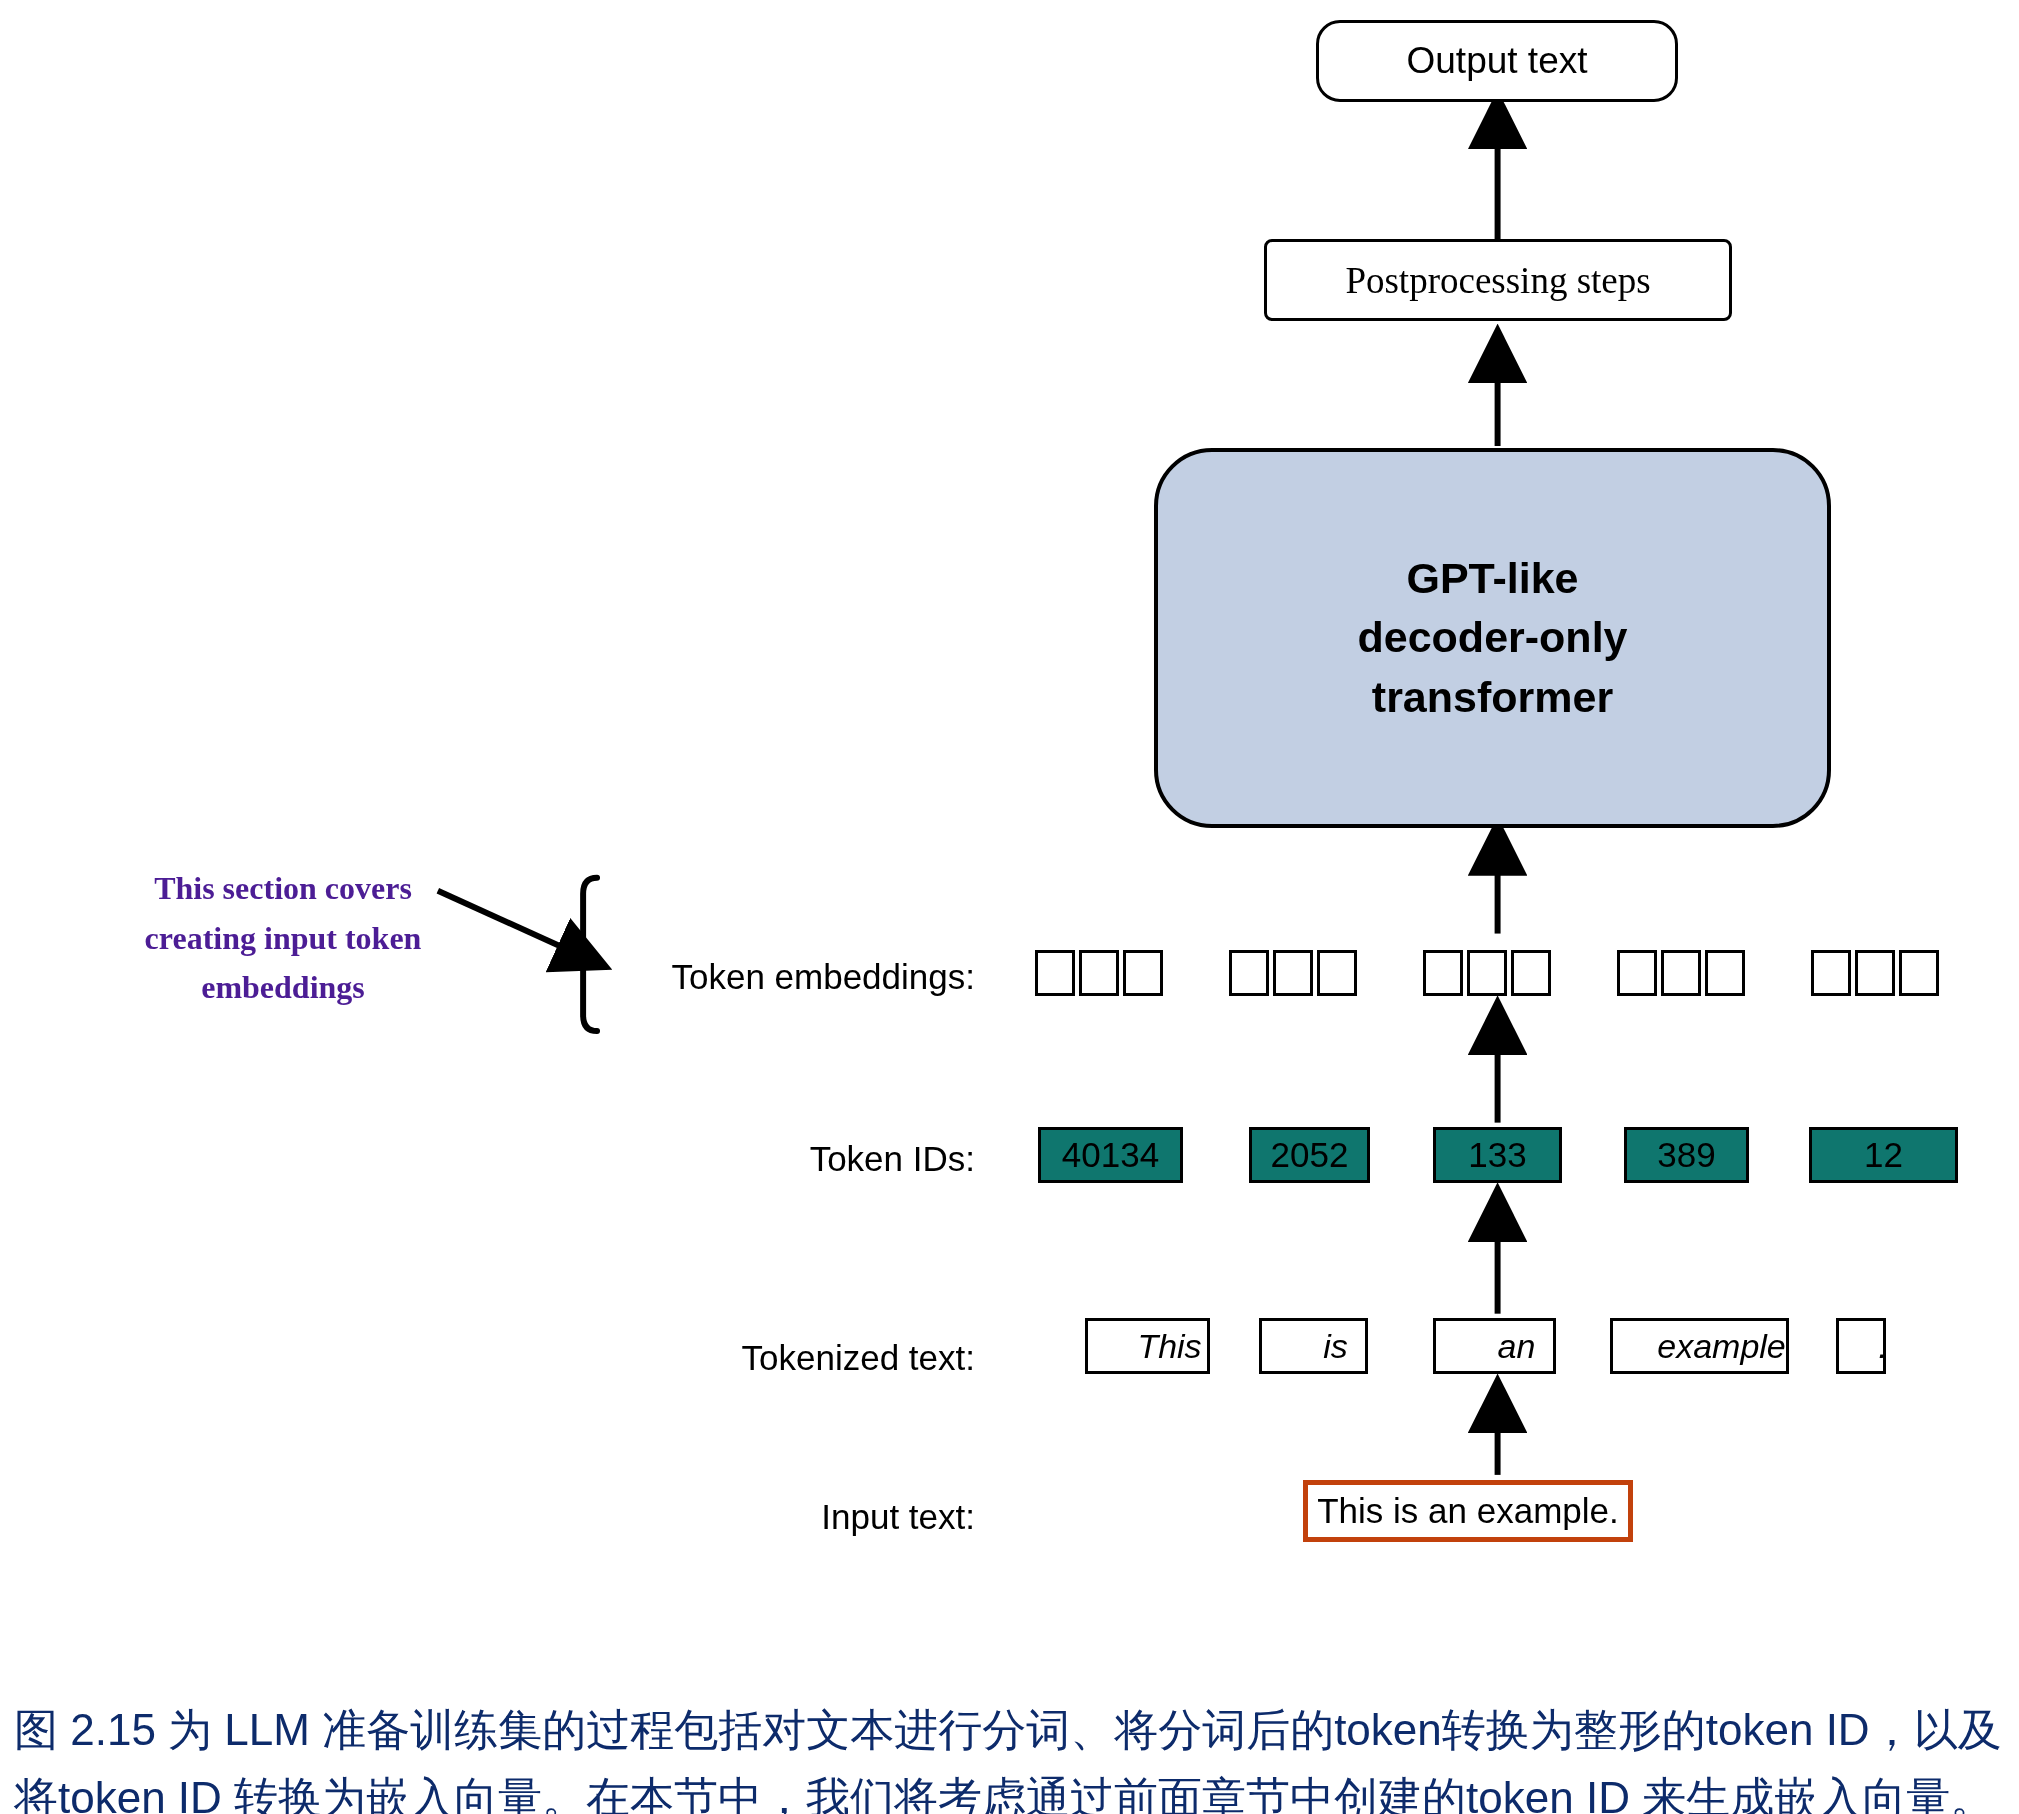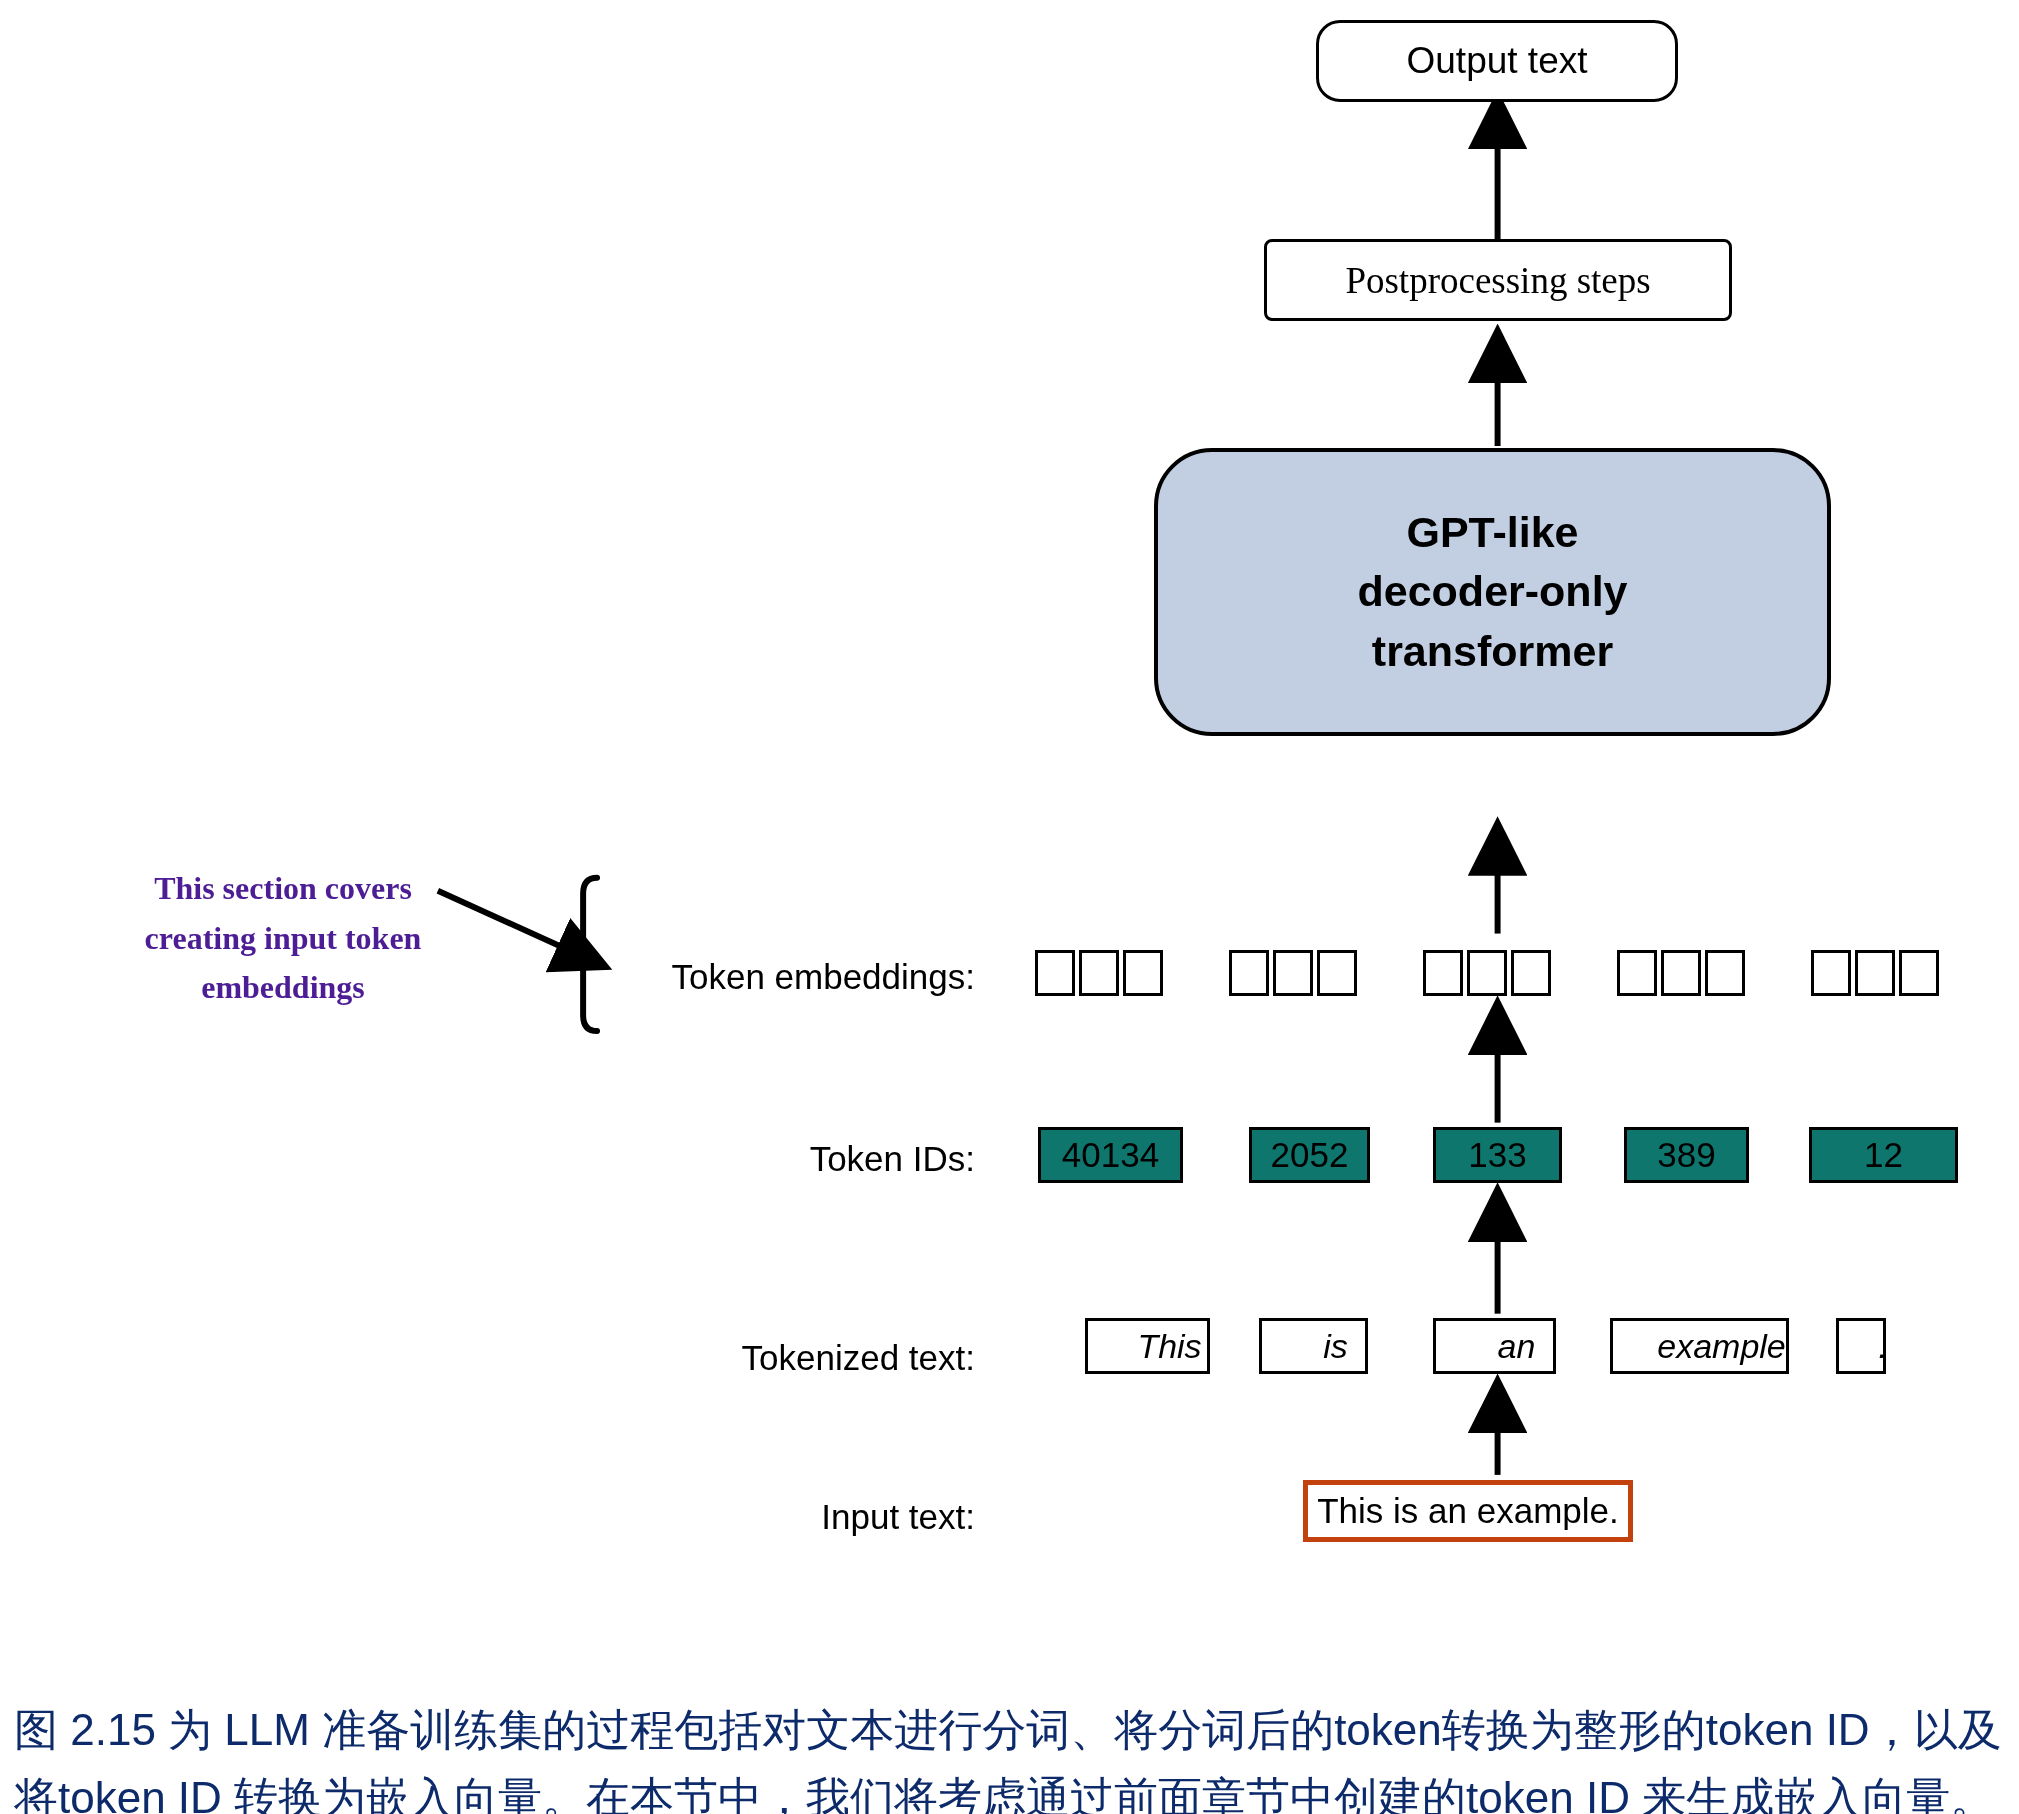--- a/index.html
+++ b/index.html
@@ -49,21 +49,21 @@
     width: 468px;
     height: 82px;
     border-radius: 8px;
     font-size: 37px;
     font-family: Liberation Serif, serif;
   }
   .box-transformer {
     left: 1154px;
     top: 448px;
     width: 677px;
-    height: 288px;
+    height: 380px;
     border-radius: 58px;
     background: #c2cfe3;
     border: 4px solid #000000;
     font-size: 43px;
     font-weight: bold;
     line-height: 1.38;
     flex-direction: column;
   }
 
   

